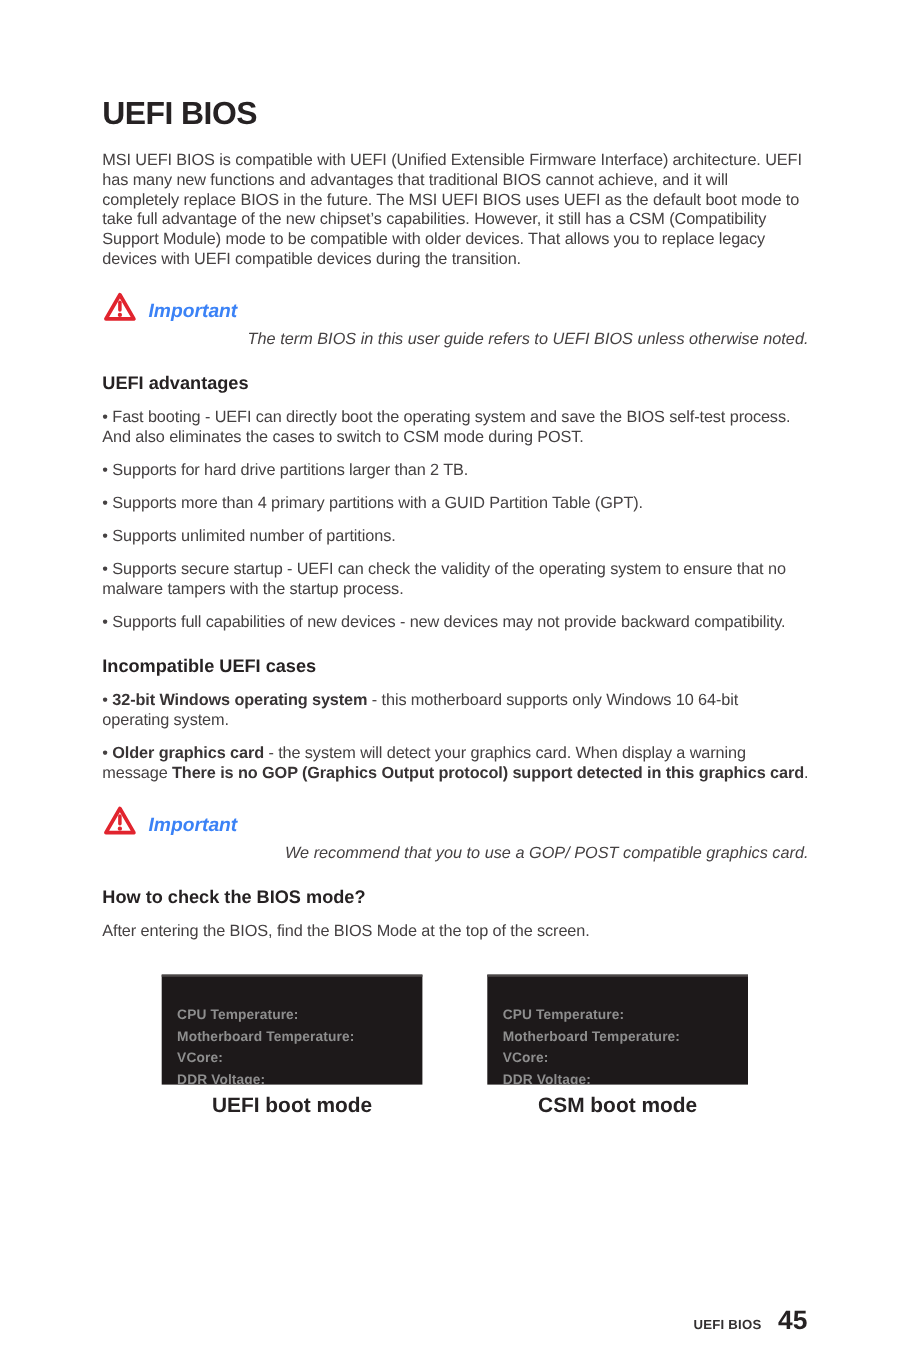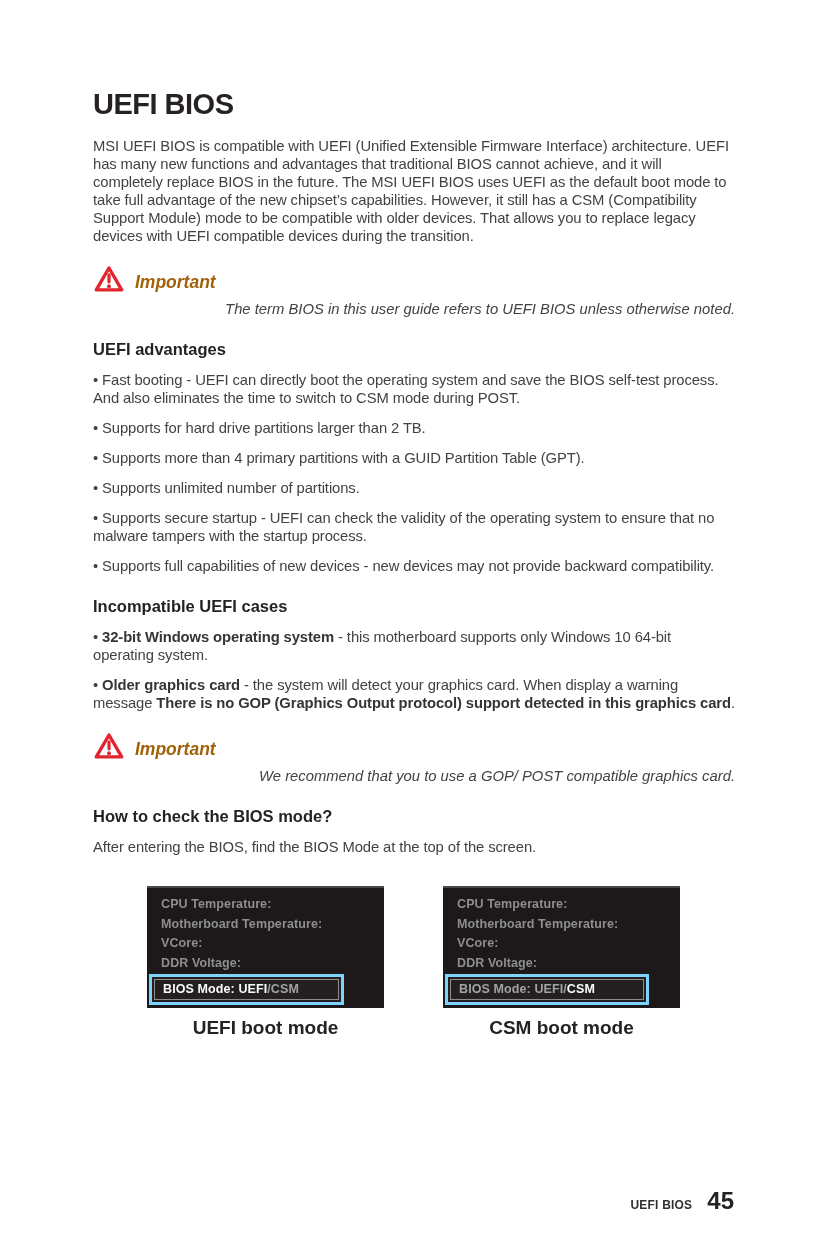--- a/index.html
+++ b/index.html
@@ -37,21 +37,21 @@
     display: flex;
     align-items: center;
     margin-top: 20px;
     margin-bottom: 6px;
   }
   .warning-icon { width: 32px; height: 29px; flex: 0 0 auto; }
   .important-label {
     font-size: 17.5px;
     font-weight: 700;
     font-style: italic;
-    color: #a16207;
+    color: #3b82f6;
     margin-left: 10px;
     margin-top: 6px;
   }
   p.note-italic {
     font-style: italic;
     font-size: 14.8px;
     line-height: 18px;
     color: #454142;
     margin-bottom: 14px;
     text-align: right;
@@ -75,24 +75,24 @@
   
   .figures-row {
     display: flex;
     margin-top: 30px;
     padding-left: 54px;
     gap: 59px;
   }
   .figure { width: 237px; }
   .screen {
     width: 237px;
-    height: 122px;
+    height: 100px;
     background: #1d191a;
     border-top: 2px solid #4c4848;
-    padding-top: 7px;
+    padding-top: 25px;
     overflow: hidden;
   }
   .screen-row {
     font-size: 12.5px;
     font-weight: 700;
     line-height: 19.5px;
     color: #8e8e8e;
     padding-left: 14px;
     letter-spacing: 0.1px;
     white-space: nowrap;
@@ -157,21 +157,21 @@
       <svg class="warning-icon" viewBox="0 0 34 31">
         <path d="M17 3.2 L30.6 26.6 L3.4 26.6 Z" fill="none" stroke="#e1242e" stroke-width="3.6" stroke-linejoin="round"></path>
         <line x1="17" y1="10.5" x2="17" y2="18" stroke="#e1242e" stroke-width="3.4" stroke-linecap="round"></line>
         <circle cx="17" cy="22.8" r="2.1" fill="#e1242e"></circle>
       </svg>
       <span class="important-label">Important</span>
     </div>
     <p class="note-italic">The term BIOS in this user guide refers to UEFI BIOS unless otherwise noted.</p>
 
     <h2 class="section-heading">UEFI advantages</h2>
-    <p class="bullet">Fast booting - UEFI can directly boot the operating system and save the BIOS self-test process. And also eliminates the time to switch to CSM mode during POST.</p>
+    <p class="bullet">Fast booting - UEFI can directly boot the operating system and save the BIOS self-test process. And also eliminates the cases to switch to CSM mode during POST.</p>
     <p class="bullet">Supports for hard drive partitions larger than 2 TB.</p>
     <p class="bullet">Supports more than 4 primary partitions with a GUID Partition Table (GPT).</p>
     <p class="bullet">Supports unlimited number of partitions.</p>
     <p class="bullet">Supports secure startup - UEFI can check the validity of the operating system to ensure that no malware tampers with the startup process.</p>
     <p class="bullet">Supports full capabilities of new devices - new devices may not provide backward compatibility.</p>
 
     <h2 class="section-heading">Incompatible UEFI cases</h2>
     <p class="bullet"><span class="b">32-bit Windows operating system</span><span> - this motherboard supports only Windows 10 64-bit operating system.</span></p>
     <p class="bullet"><span class="b">Older graphics card</span><span> - the system will detect your graphics card. When display a warning message </span><span class="b">There is no GOP (Graphics Output protocol) support detected in this graphics card</span><span>.</span></p>
 

